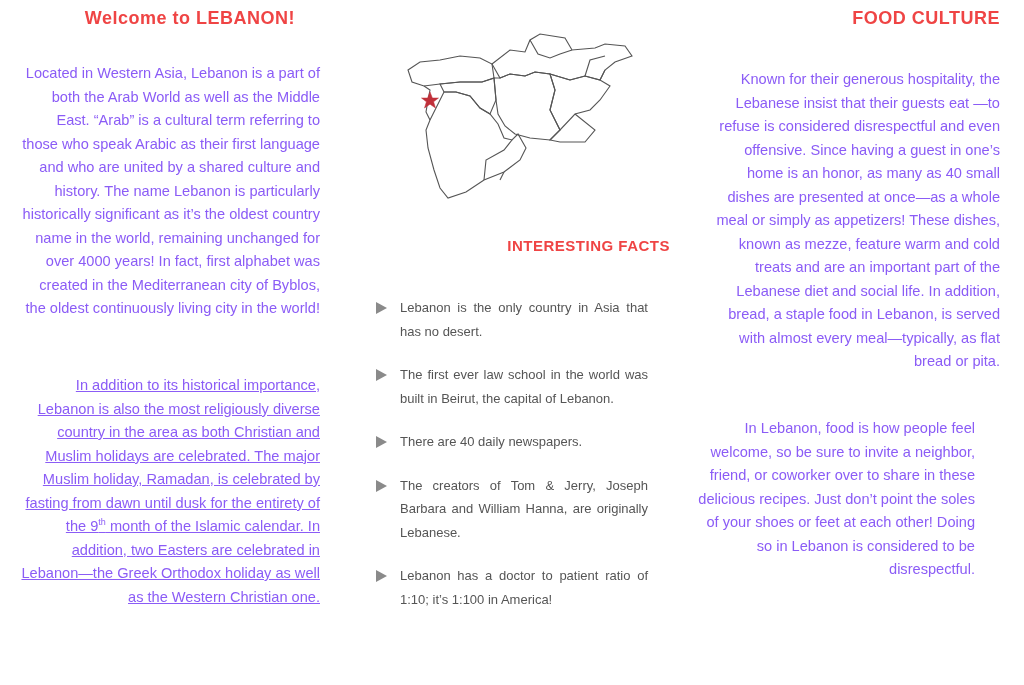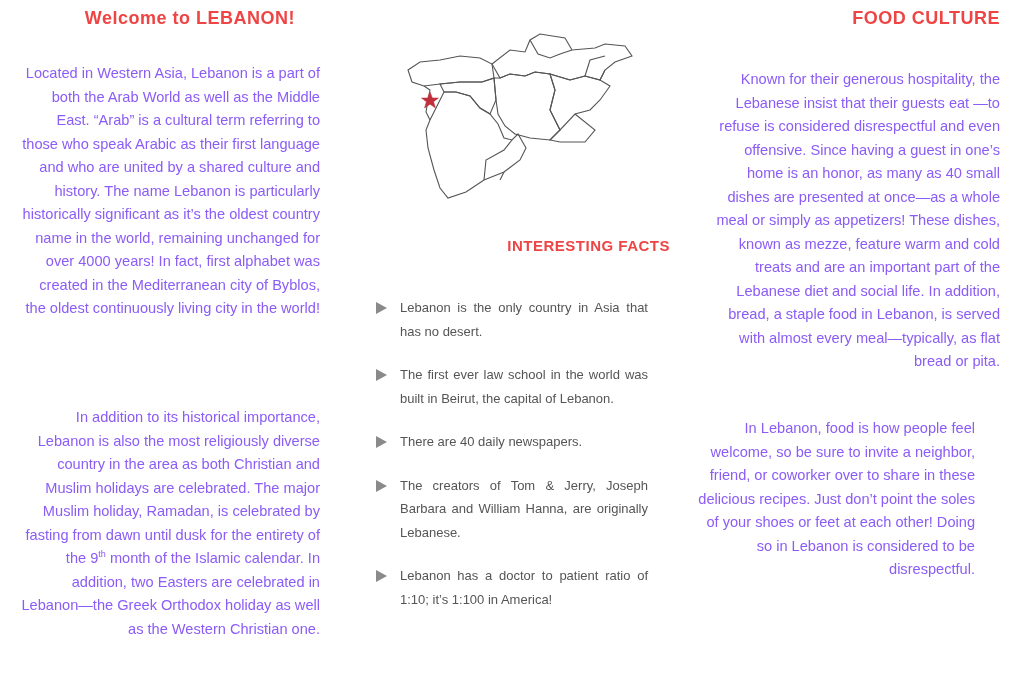--- a/index.html
+++ b/index.html
@@ -12,21 +12,21 @@
     position:absolute; color:#ef4444; font-weight:bold; font-size:18px;
     letter-spacing:0.5px; text-align:right; white-space:nowrap;
   }
   .para {
     position:absolute; text-align:right; font-size:14.6px; line-height:23.5px;
     color:#8b5cf6;
   }
   .para p { margin:0; }
   #left-title { left:40px; top:8px; width:255px; }
   #left-p1 { left:20px; top:62px; width:300px; }
-  #left-p2 { left:20px; top:406px; width:300px; }
+  #left-p2 { left:20px; top:374px; width:300px;text-decoration:underline; }
   #mid-title { left:380px; top:237px; width:290px; font-size:15px; }
   #right-title { left:740px; top:8px; width:260px; }
   #right-p1 { left:715px; top:68px; width:285px; }
   #right-p2 { left:690px; top:417px; width:285px; }
   #map { position:absolute; left:400px; top:30px; width:240px; height:175px; }
   .facts { position:absolute; left:372px; top:296px; width:276px; }
   .fact { position:relative; padding-left:28px; font-size:13px; line-height:23.5px; color:#555555; text-align:justify; margin-bottom:20px; }
   .fact .bullet { position:absolute; left:4px; top:6px; width:0; height:0;
     border-top:6px solid transparent; border-bottom:6px solid transparent; border-left:11px solid #8a8a8a; }
   .fact .text { display:block; }

